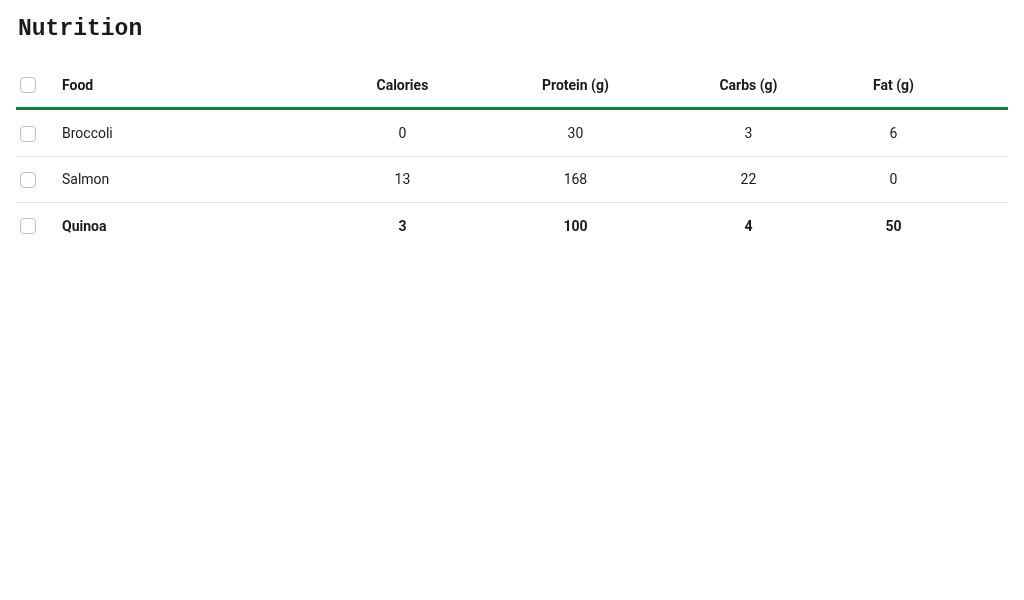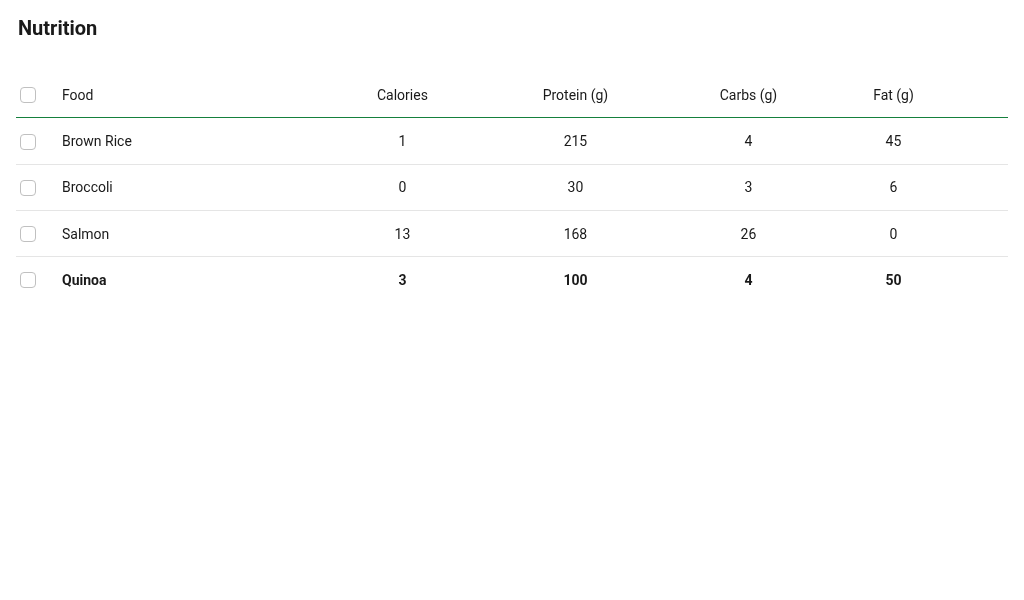--- a/index.html
+++ b/index.html
@@ -12,40 +12,41 @@
       background: #fff;
       color: #1a1a1a;
       width: 1024px;
       height: 600px;
       overflow: hidden;
     }
     .container {
       padding: 16px 16px 0 16px;
     }
     h1 {
-      font-size: 20px;
+      font-size: 23px;
       font-weight: 700;
-      margin-bottom: 32px;
+      margin-bottom: 20px;
       padding-left: 2px;
+      font-family: Liberation Mono, monospace;
     }
     table {
       width: 100%;
       border-collapse: collapse;
       table-layout: fixed;
     }
     th, td {
       padding: 14px 16px;
       text-align: center;
       font-size: 14px;
       font-weight: 400;
       border-bottom: 1px solid #e5e5e5;
     }
     thead th {
-      font-weight: 400;
-      border-bottom: 1px solid #15803d;
+      font-weight: 700;
+      border-bottom: 3px solid #15803d;
       padding: 14px 16px;
     }
     tbody tr:last-child td {
       border-bottom: none;
       font-weight: bold;
     }
     col.chk { width: 42px; }
     col.food { width: 26%; }
     col.num { width: auto; }
     td.chk, th.chk {
@@ -93,40 +94,32 @@
         <th class="food">Food</th>
         <th>Calories</th>
         <th>Protein (g)</th>
         <th>Carbs (g)</th>
         <th class="num-last">Fat (g)</th>
       </tr>
     </thead>
     <tbody>
       <tr>
         <td class="chk"><span class="checkbox"></span></td>
-        <td class="food">Brown Rice</td>
-        <td>1</td>
-        <td>215</td>
-        <td>4</td>
-        <td class="num-last">45</td>
-      </tr>
-      <tr>
-        <td class="chk"><span class="checkbox"></span></td>
         <td class="food">Broccoli</td>
         <td>0</td>
         <td>30</td>
         <td>3</td>
         <td class="num-last">6</td>
       </tr>
       <tr>
         <td class="chk"><span class="checkbox"></span></td>
         <td class="food">Salmon</td>
         <td>13</td>
         <td>168</td>
-        <td>26</td>
+        <td>22</td>
         <td class="num-last">0</td>
       </tr>
       <tr>
         <td class="chk"><span class="checkbox"></span></td>
         <td class="food">Quinoa</td>
         <td>3</td>
         <td>100</td>
         <td>4</td>
         <td class="num-last">50</td>
       </tr>

